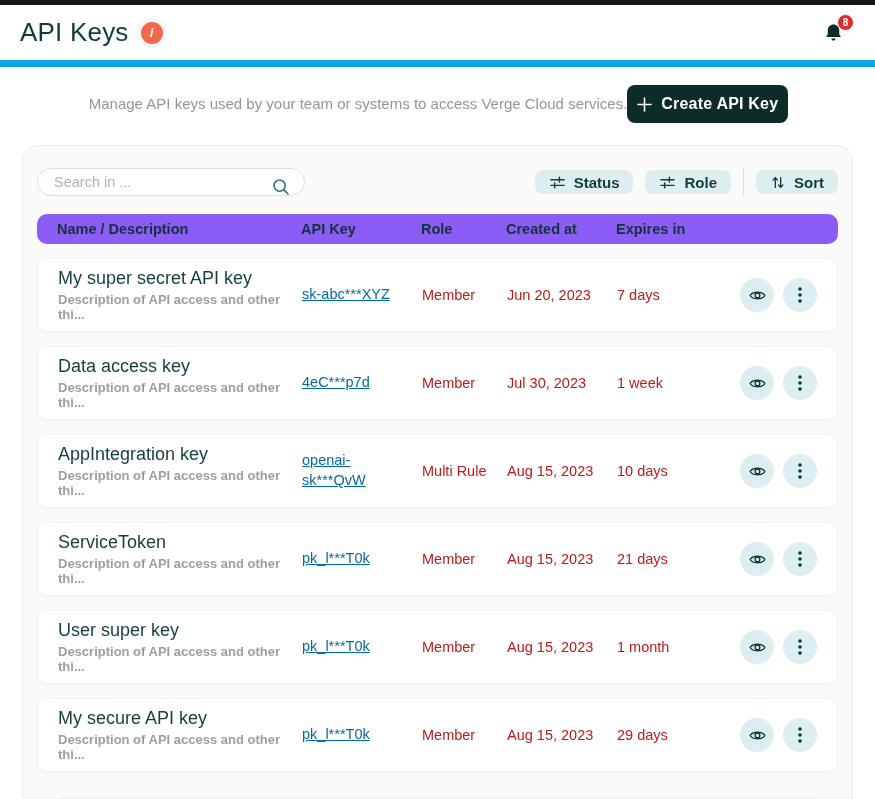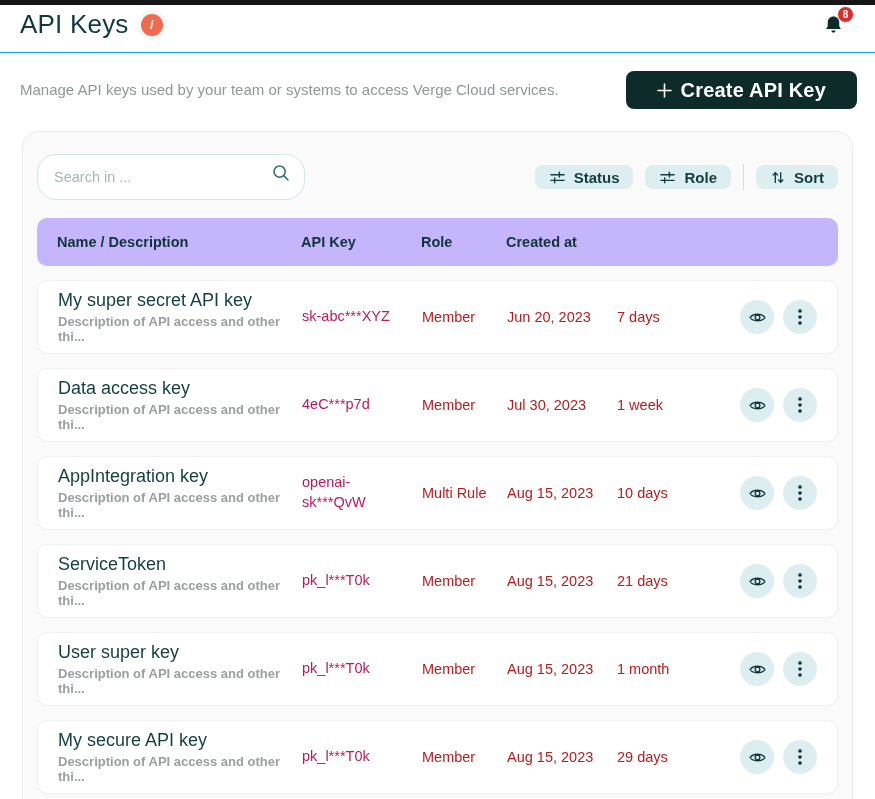--- a/index.html
+++ b/index.html
@@ -2,71 +2,71 @@
 <html><head>
 <meta charset="utf-8">
 <style>
   * { margin: 0; padding: 0; box-sizing: border-box; }
   html, body { width: 875px; height: 799px; background: #fff; overflow: hidden;
     font-family: "Liberation Sans", sans-serif; }
   .top-edge { height: 5px; background: #161616; width: 100%; }
 
   
   .header-row { display: flex; align-items: center; justify-content: space-between;
-    padding: 4px 22px 12px 20px; border-bottom: 1px solid #0ea5e9; }
+    padding: 12px 22px 12px 20px; border-bottom: 7px solid #0ea5e9; }
   .title-wrap { display: flex; align-items: center; gap: 12px; }
   .page-title { font-size: 26px; font-weight: 400; color: #103a3e; letter-spacing: .2px; }
   .info-badge { width: 22px; height: 22px; border-radius: 50%; background: #f2694c;
     color: #fff; display: flex; align-items: center; justify-content: center;
     font-size: 12px; font-style: italic; font-weight: 700;
     box-shadow: 0 0 0 4px #f7f7f7; }
   .bell-wrap { position: relative; margin-right: 8px; cursor: pointer; }
   .bell-badge { position: absolute; top: -7px; right: -9px; min-width: 17px; height: 17px;
     background: #de2b2b; border-radius: 50%; color: #fff; font-size: 10px; font-weight: 700;
     display: flex; align-items: center; justify-content: center; border: 1px solid #fff; }
 
   
-  .sub-row { display: flex; align-items: flex-start; justify-content: space-between;
+  .sub-row { display: flex; align-items: flex-start; justify-content: center;
     padding: 18px 18px 0 20px; }
   .subtitle { font-size: 15px; color: #8f9797; margin-top: 10px; }
   .create-btn { display: flex; align-items: center; gap: 9px; background: #0d2b28;
-    color: #fff; border: none; border-radius: 8px; padding: 0 31px; height: 38px;
-    font-size: 20px; font-weight: 700; font-family: inherit; cursor: pointer; letter-spacing: .2px; }
+    color: #fff; border: none; border-radius: 8px; padding: 0 10px; height: 38px;
+    font-size: 16px; font-weight: 700; font-family: inherit; cursor: pointer; letter-spacing: .2px; }
 
   
   .card { margin: 22px 22px 0 22px; background: #fafafa; border: 1px solid #ececec;
     border-radius: 16px; padding: 16px 14px 16px 14px; }
 
   
   .toolbar { display: flex; align-items: center; justify-content: space-between; padding: 6px 0 2px 0; }
   .search-box { position: relative; width: 268px; }
-  .search-input { width: 100%; height: 46px; border: 1px solid #cfe6e8; border-radius: 19px;
+  .search-input { width: 100%; height: 28px; border: 1px solid #cfe6e8; border-radius: 19px;
     background: #fff; padding: 0 40px 0 16px; font-size: 14.5px; color: #335; outline: none;
     font-family: inherit; }
   .search-input::placeholder { color: #a9b4b6; }
   .search-icon { position: absolute; right: 14px; top: 9px; }
   .chips { display: flex; align-items: center; gap: 12px; }
   .chip { display: flex; align-items: center; gap: 8px; background: #ddeef0; border: none;
     border-radius: 8px; height: 24px; padding: 0 14px; font-size: 15px; font-weight: 700;
     color: #143c3e; cursor: pointer; font-family: inherit; }
   .chip-divider { width: 1px; height: 26px; background: #dcdcdc; }
 
   
   .grid { display: grid; grid-template-columns: 244px 120px 85px 110px 1fr auto;
     align-items: center; padding: 0 20px; }
-  .thead { background: #c4b5fd; border-radius: 10px; height: 48px; margin-top: 16px; }
+  .thead { background: #8b5cf6; border-radius: 10px; height: 30px; margin-top: 16px; }
   .th { font-size: 14.5px; font-weight: 700; color: #11343a; }
   .rows { display: flex; flex-direction: column; gap: 14px; margin-top: 14px; }
   .row { background: #fff; border: 1px solid #f1f1f1; border-radius: 10px; min-height: 56px;
     box-shadow: 0 1px 2px rgba(0,0,0,0.02); }
   .name-cell { display: flex; flex-direction: column; gap: 3px; padding: 9px 14px 9px 0; }
   .row-name { font-size: 18px; color: #143f3f; font-weight: 500; }
   .row-desc { font-size: 13px; color: #9b9fa0; font-weight: bold; }
   .cell { font-size: 14.5px; color: #b91c1c; }
-  .key-cell { color: #be185d; padding-right: 12px; overflow-wrap: break-word; line-height: 1.35; }
+  .key-cell { color: #0369a1; padding-right: 12px; overflow-wrap: break-word; line-height: 1.35; text-decoration: underline; }
   .actions { display: flex; align-items: center; gap: 9px; justify-self: end; }
   .icon-circle { width: 34px; height: 34px; border-radius: 50%; background: #ddeef0;
     border: none; display: flex; align-items: center; justify-content: center; cursor: pointer; }
 
   
   .card-divider { border: none; border-top: 1px solid #efefef; margin: 26px 22px 0 22px; }
   svg { display: block; }
 </style>
 </head>
 <body>
@@ -141,20 +141,21 @@
         <span>Sort</span>
       </button>
     </div>
   </div>
 
   <div class="grid thead">
     <div class="th">Name / Description</div>
     <div class="th">API Key</div>
     <div class="th">Role</div>
     <div class="th">Created at</div>
+    <div class="th">Expires in</div>
     <div></div>
   </div>
 
   <div class="rows" id="rows-host">
     <div class="grid row">
       <div class="name-cell">
         <div class="row-name">My super secret API key</div>
         <div class="row-desc">Description of API access and other thi...</div>
       </div>
       <div class="cell key-cell">sk-abc***XYZ</div>

